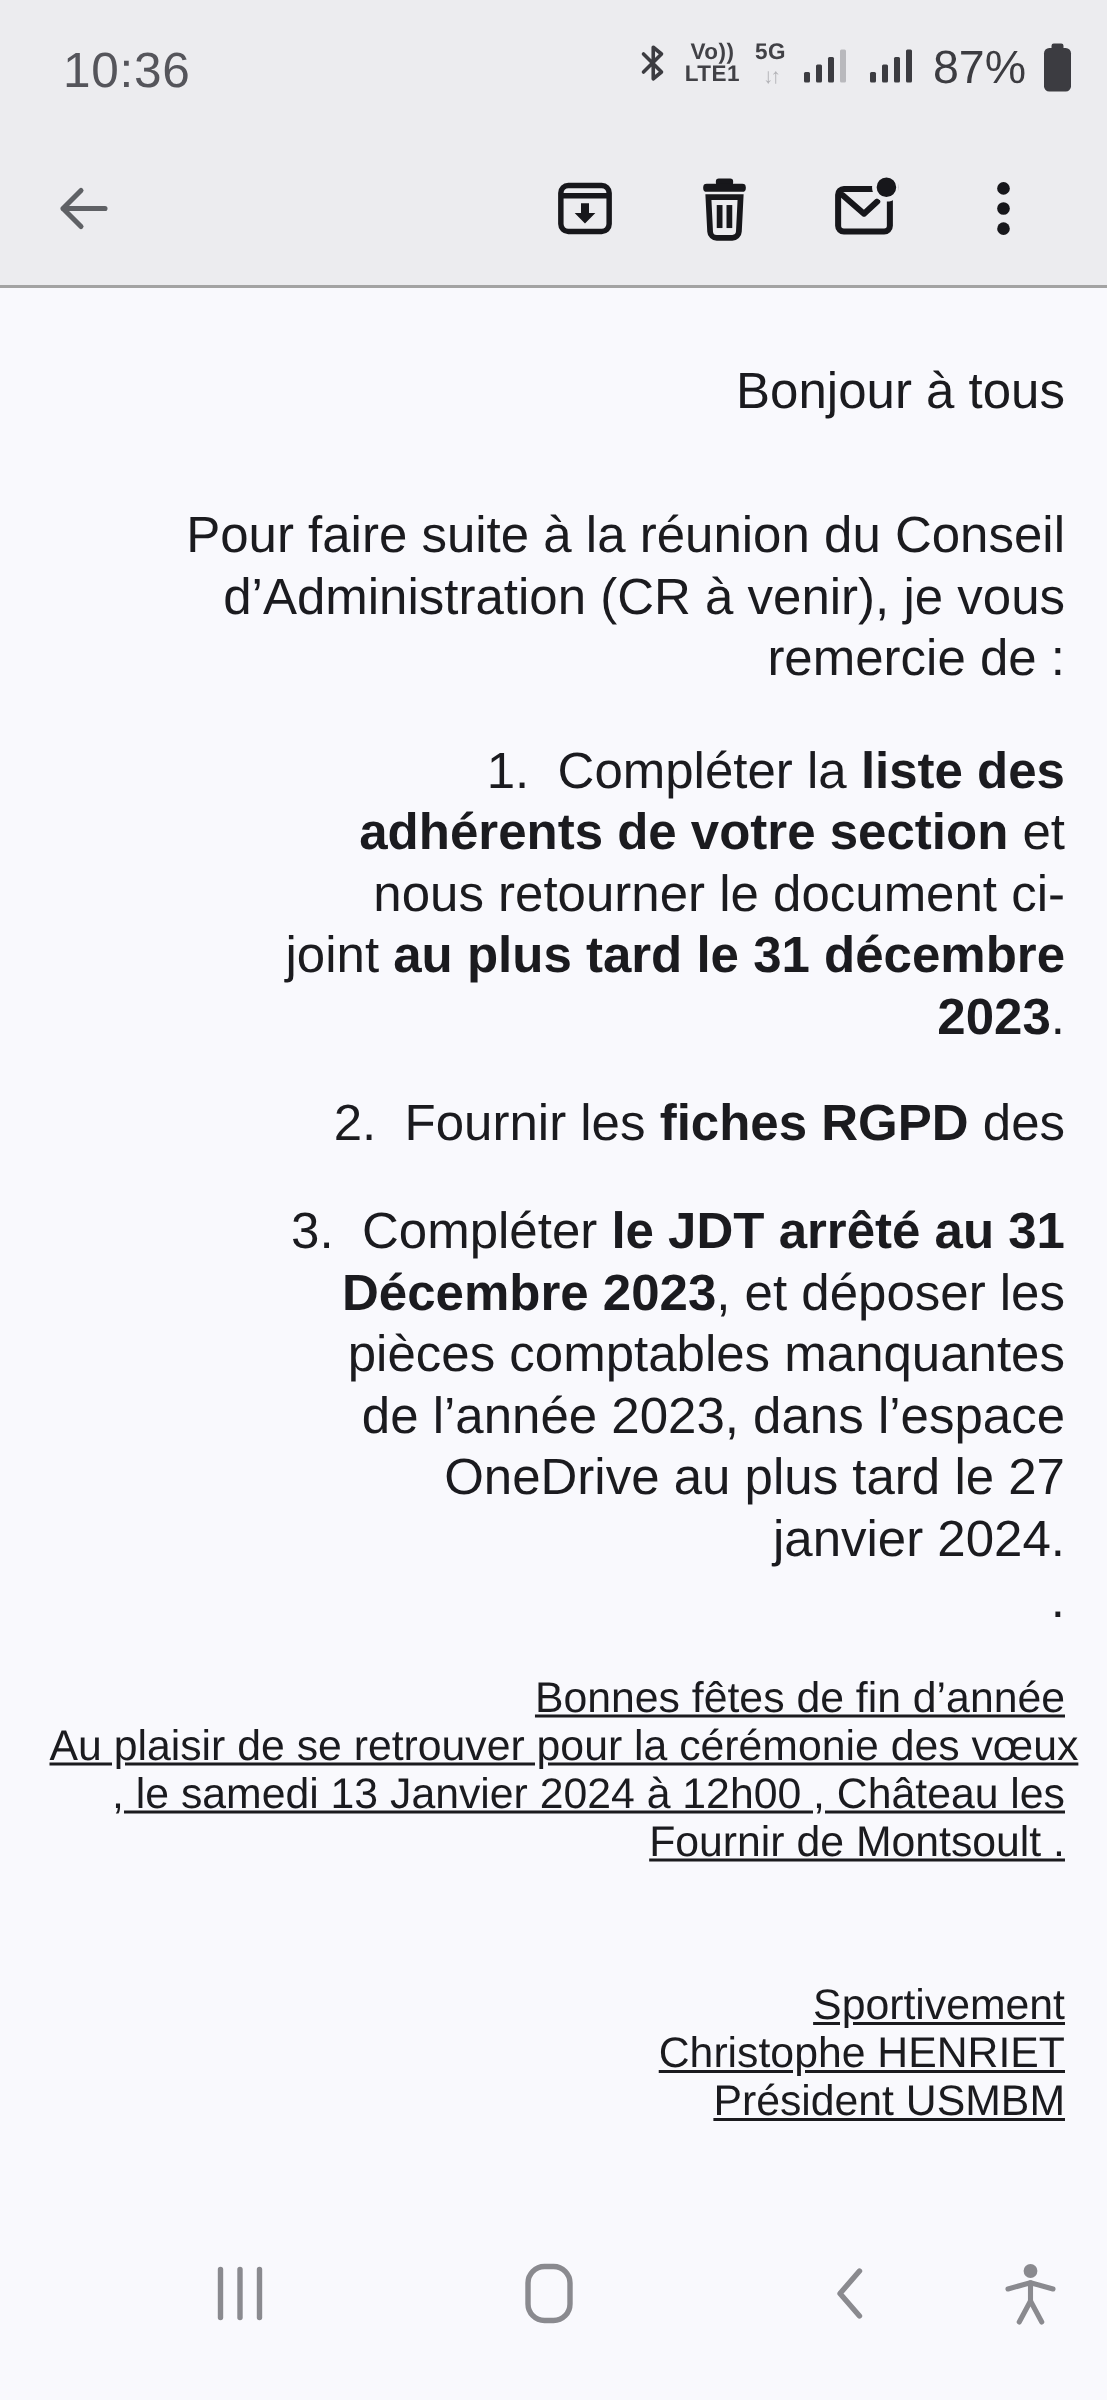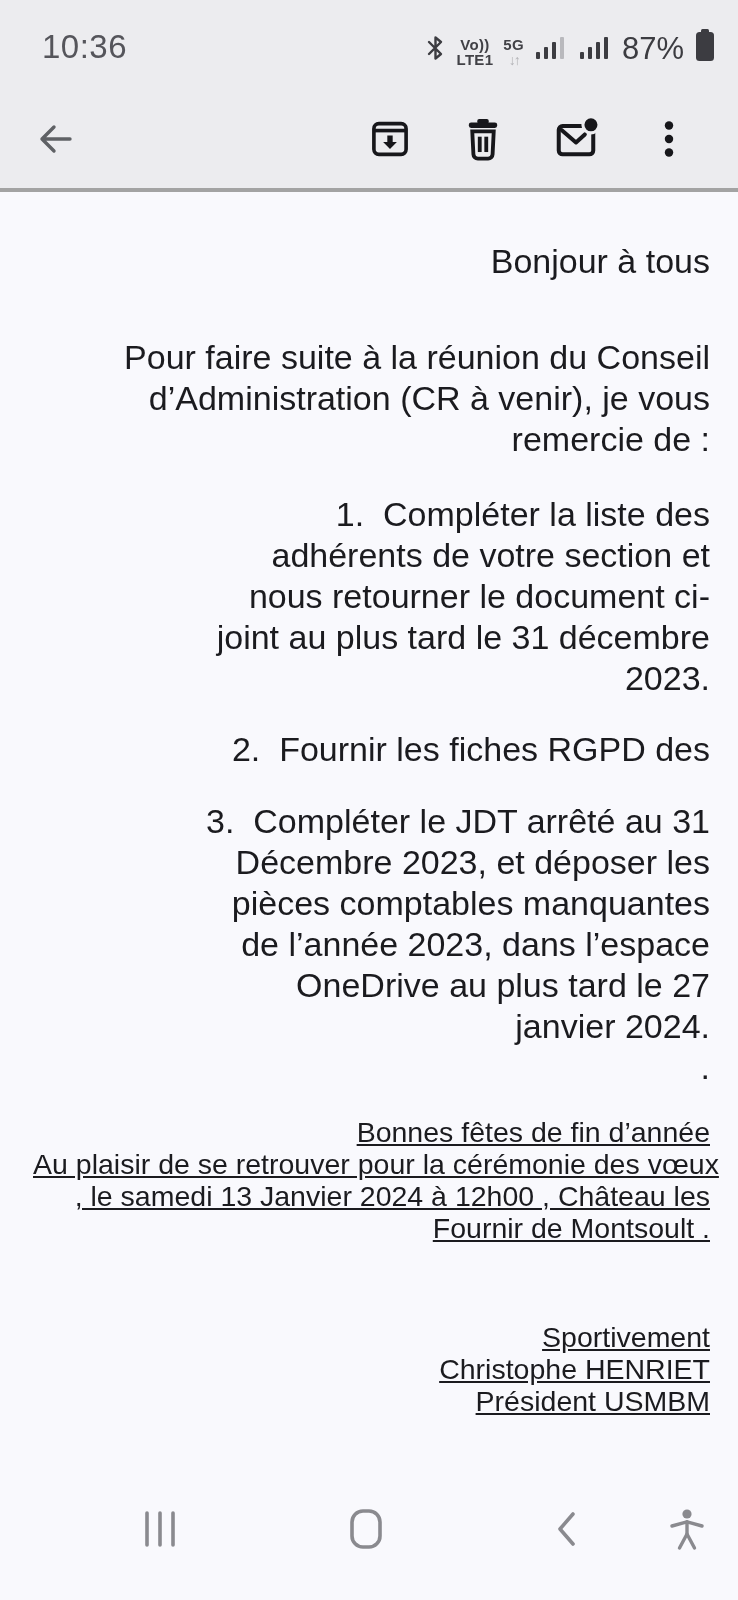--- a/index.html
+++ b/index.html
@@ -6,29 +6,29 @@
   body{
     width:738px;height:1600px;overflow:hidden;
     font-family:"Liberation Sans", sans-serif;
     background:#f9f9fd;color:#1b1b1f;
   }
   .page{position:relative;width:738px;height:1600px;overflow:hidden;}
 
   
   .header{
     position:absolute;top:0;left:0;right:0;height:192px;
-    background:#ececef;border-bottom:4px solid #a3a3a3;
+    background:#ececef;border-bottom:2px solid #a3a3a3;
     box-sizing:border-box;
   }
   .status-bar{
     height:88px;display:flex;align-items:center;
     padding:6px 22px 0 42px;box-sizing:border-box;
   }
   .status-time{font-size:33px;color:#55555b;letter-spacing:.5px;}
-  .status-right{margin-left:auto;display:flex;align-items:flex-end;gap:10px;}
+  .status-right{margin-left:auto;display:flex;align-items:flex-start;gap:10px;}
   .stack{display:flex;flex-direction:column;align-items:center;line-height:1;}
   .stack .top{font-size:15px;font-weight:700;color:#414146;letter-spacing:.3px;}
   .stack .bot{font-size:15px;font-weight:700;color:#414146;letter-spacing:.3px;}
   .arrows{font-size:14px;color:#b2b2b6;letter-spacing:-2px;margin-top:1px;}
   .battery-text{font-size:31px;color:#3c3c41;}
 
   .toolbar{
     height:104px;display:flex;align-items:center;
     padding:0 45px 0 30px;box-sizing:border-box;
   }
@@ -41,21 +41,21 @@
   
   .content{
     position:absolute;top:192px;left:0;right:0;bottom:100px;
     padding:25px 28px 0 33px;box-sizing:border-box;overflow:hidden;
   }
   .blk{margin:0;color:#1b1b1f;}
   .blk .ln{display:block;white-space:nowrap;text-align:right;}
   .para{font-size:34px;line-height:41px;}
   .list{font-size:34px;line-height:41px;margin-left:146px;}
   .small{font-size:28.5px;line-height:32px;}
-  b{font-weight:400;}
+  b{font-weight:700;}
   .b-greeting{margin-top:24px;}
   .b-intro{margin-top:55px;}
   .b-item1{margin-top:34px;}
   .b-item2{margin-top:30px;}
   .b-item3{margin-top:31px;}
   .b-dot{margin-top:0;}
   .b-closing{margin-top:28px;text-decoration:underline;}
   .b-signature{margin-top:77px;text-decoration:underline;}
 
   

